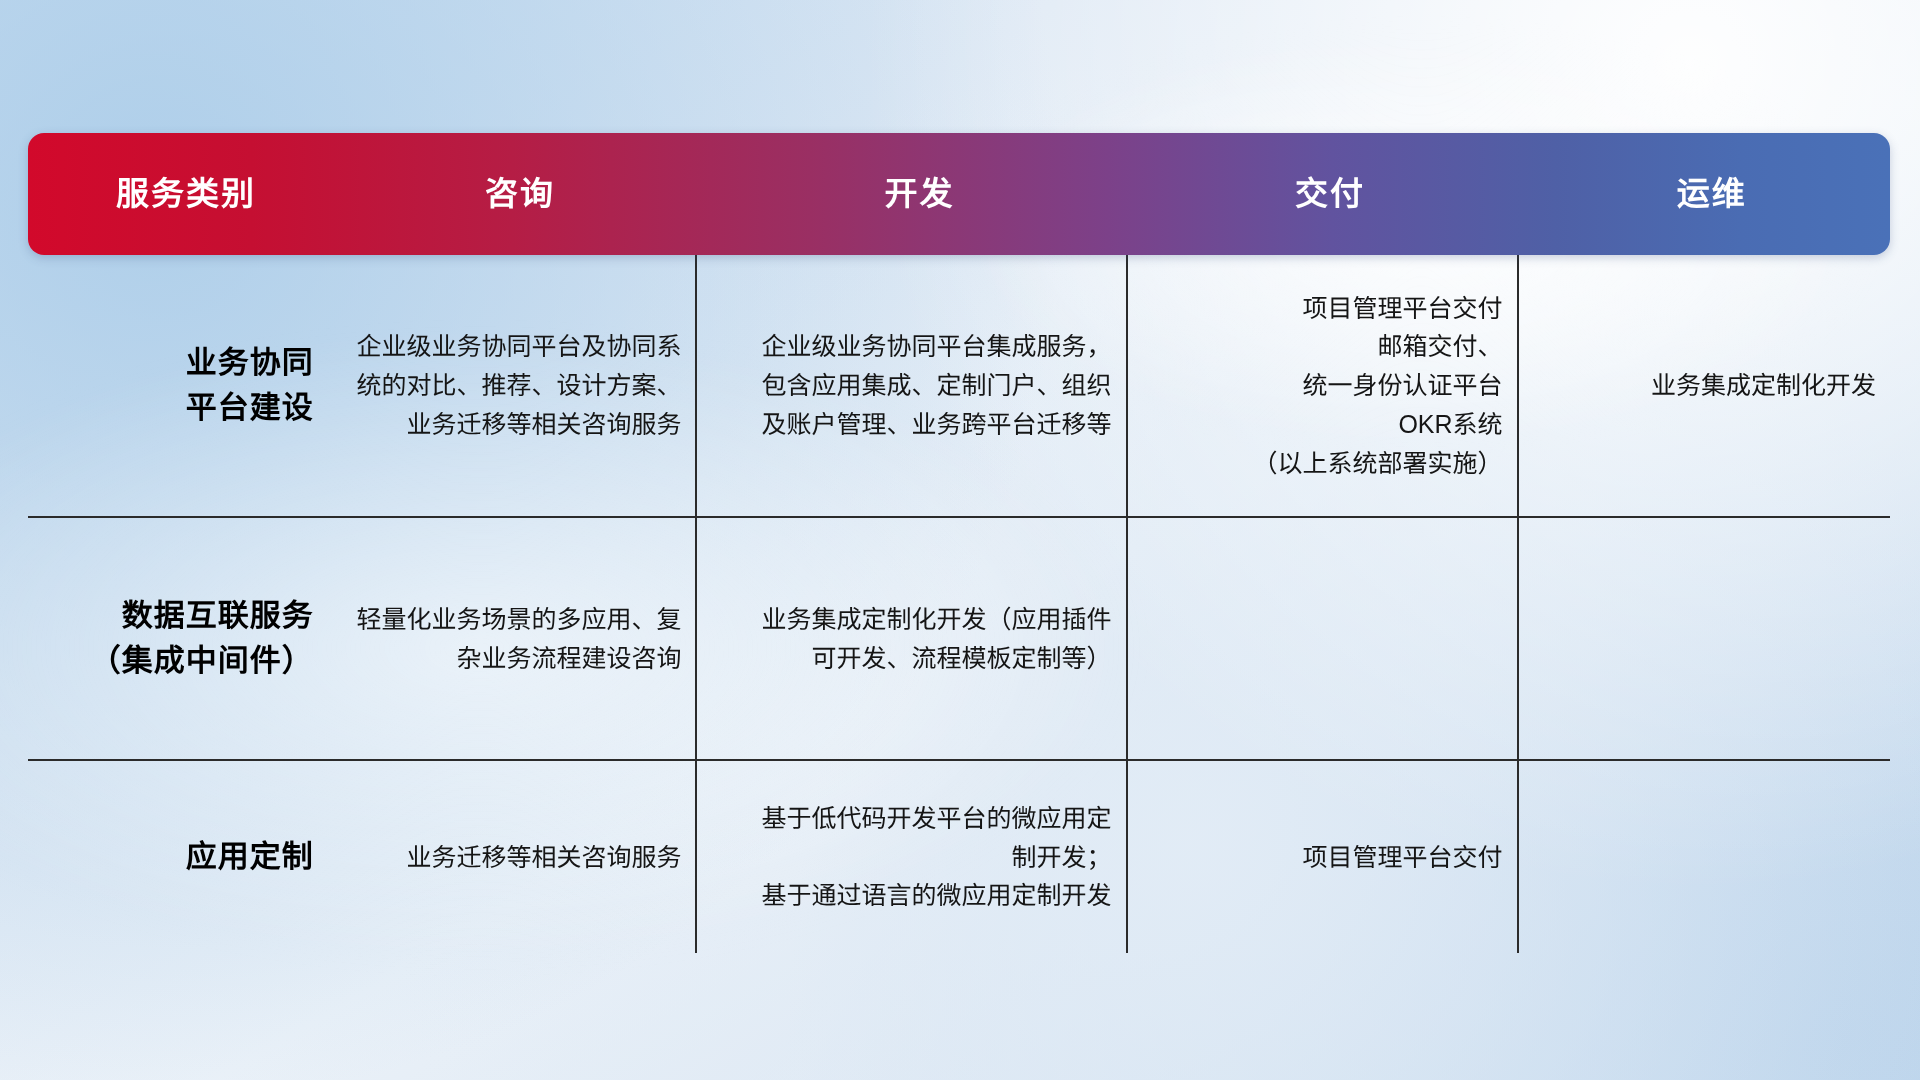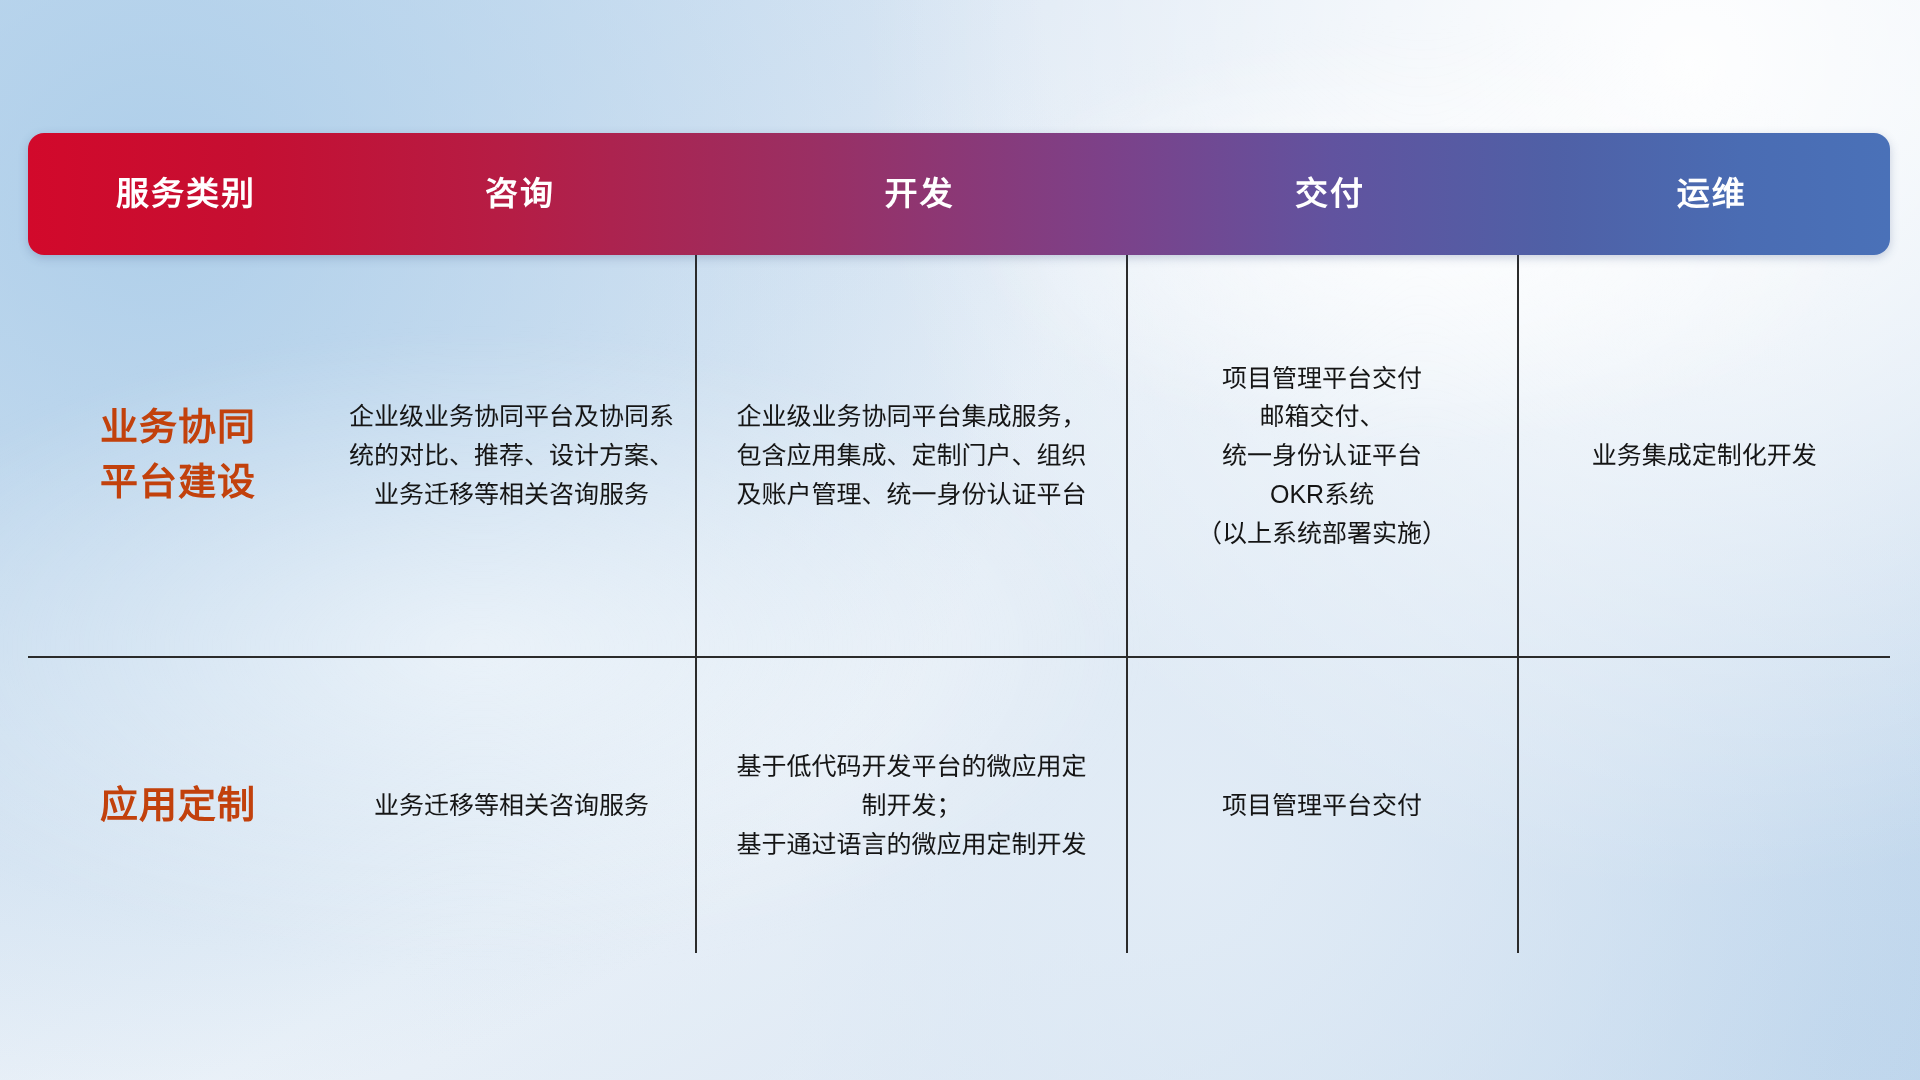--- a/index.html
+++ b/index.html
@@ -108,43 +108,43 @@
     display: block;
     line-height: 122px;
     margin-left: 16px;
   }
 
   
   tbody td {
     border-right: 2px solid #2b2b2b;
     border-bottom: 2px solid #2b2b2b;
     vertical-align: middle;
-    text-align: center;
+    text-align: right;
     padding: 10px 14px;
     font-size: 25px;
     line-height: 1.55;
     color: #151515;
     white-space: pre-line;
   }
 
   tbody tr:last-child td {
     border-bottom: none;
     margin-top: 40px;
   }
 
   tbody td:last-child {
     border-right: none;
   }
 
   
   tbody td.cat {
     border-right: none;
-    color: #c2410c;
+    color: #000000;
     font-weight: bold;
-    font-size: 38px;
+    font-size: 31px;
     line-height: 1.45;
     letter-spacing: 1px;
   }
 
   tbody tr.r1 { height: 262px; }
   tbody tr.r2 { height: 243px; }
   tbody tr.r3 { height: 193px; }
 
   td.empty { }
 </style>
@@ -180,29 +180,39 @@
     <tbody>
 
       <tr class="r1">
         <td class="cat">业务协同
 平台建设</td>
         <td>企业级业务协同平台及协同系
 统的对比、推荐、设计方案、
 业务迁移等相关咨询服务</td>
         <td>企业级业务协同平台集成服务，
 包含应用集成、定制门户、组织
-及账户管理、统一身份认证平台</td>
+及账户管理、业务跨平台迁移等</td>
         <td>项目管理平台交付
 邮箱交付、
 统一身份认证平台
 OKR系统
 （以上系统部署实施）</td>
         <td>业务集成定制化开发</td>
       </tr>
 
+      <tr class="r2">
+        <td class="cat">数据互联服务
+（集成中间件）</td>
+        <td>轻量化业务场景的多应用、复
+杂业务流程建设咨询</td>
+        <td>业务集成定制化开发（应用插件
+可开发、流程模板定制等）</td>
+        <td class="empty"></td>
+        <td class="empty"></td>
+      </tr>
 
       <tr class="r3">
         <td class="cat">应用定制</td>
         <td>业务迁移等相关咨询服务</td>
         <td>基于低代码开发平台的微应用定
 制开发；
 基于通过语言的微应用定制开发</td>
         <td>项目管理平台交付</td>
         <td class="empty"></td>
       </tr>

